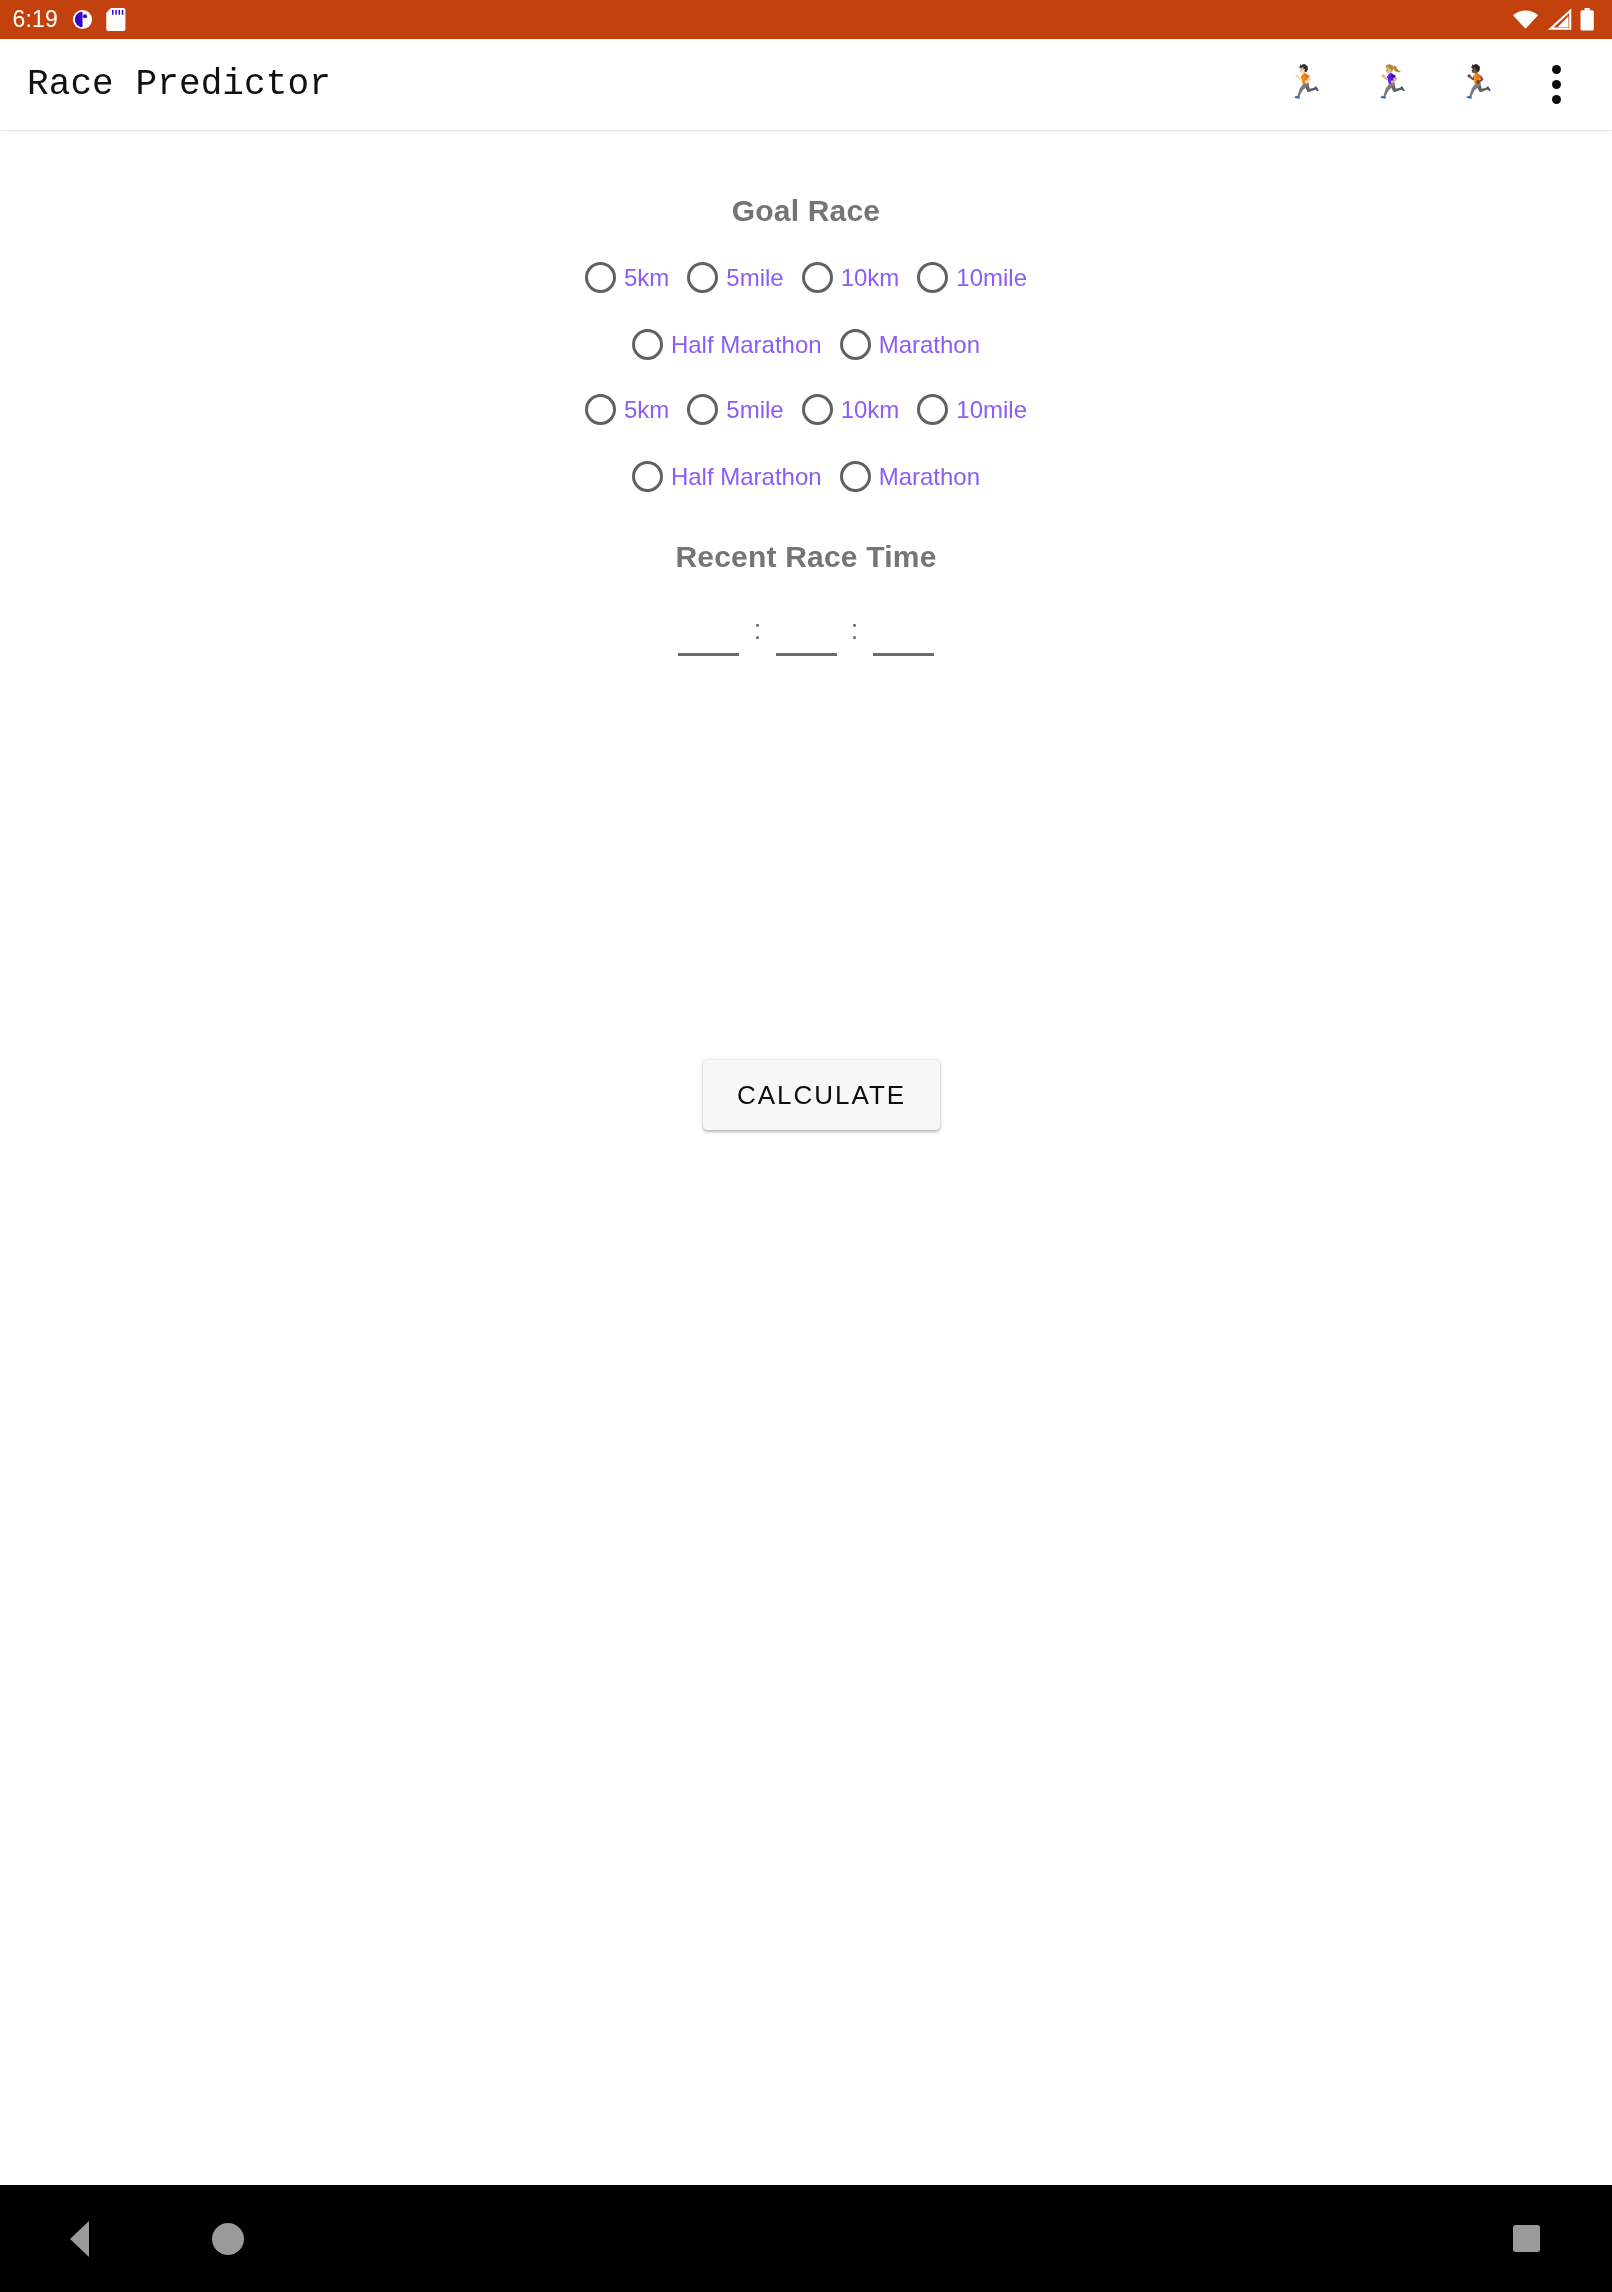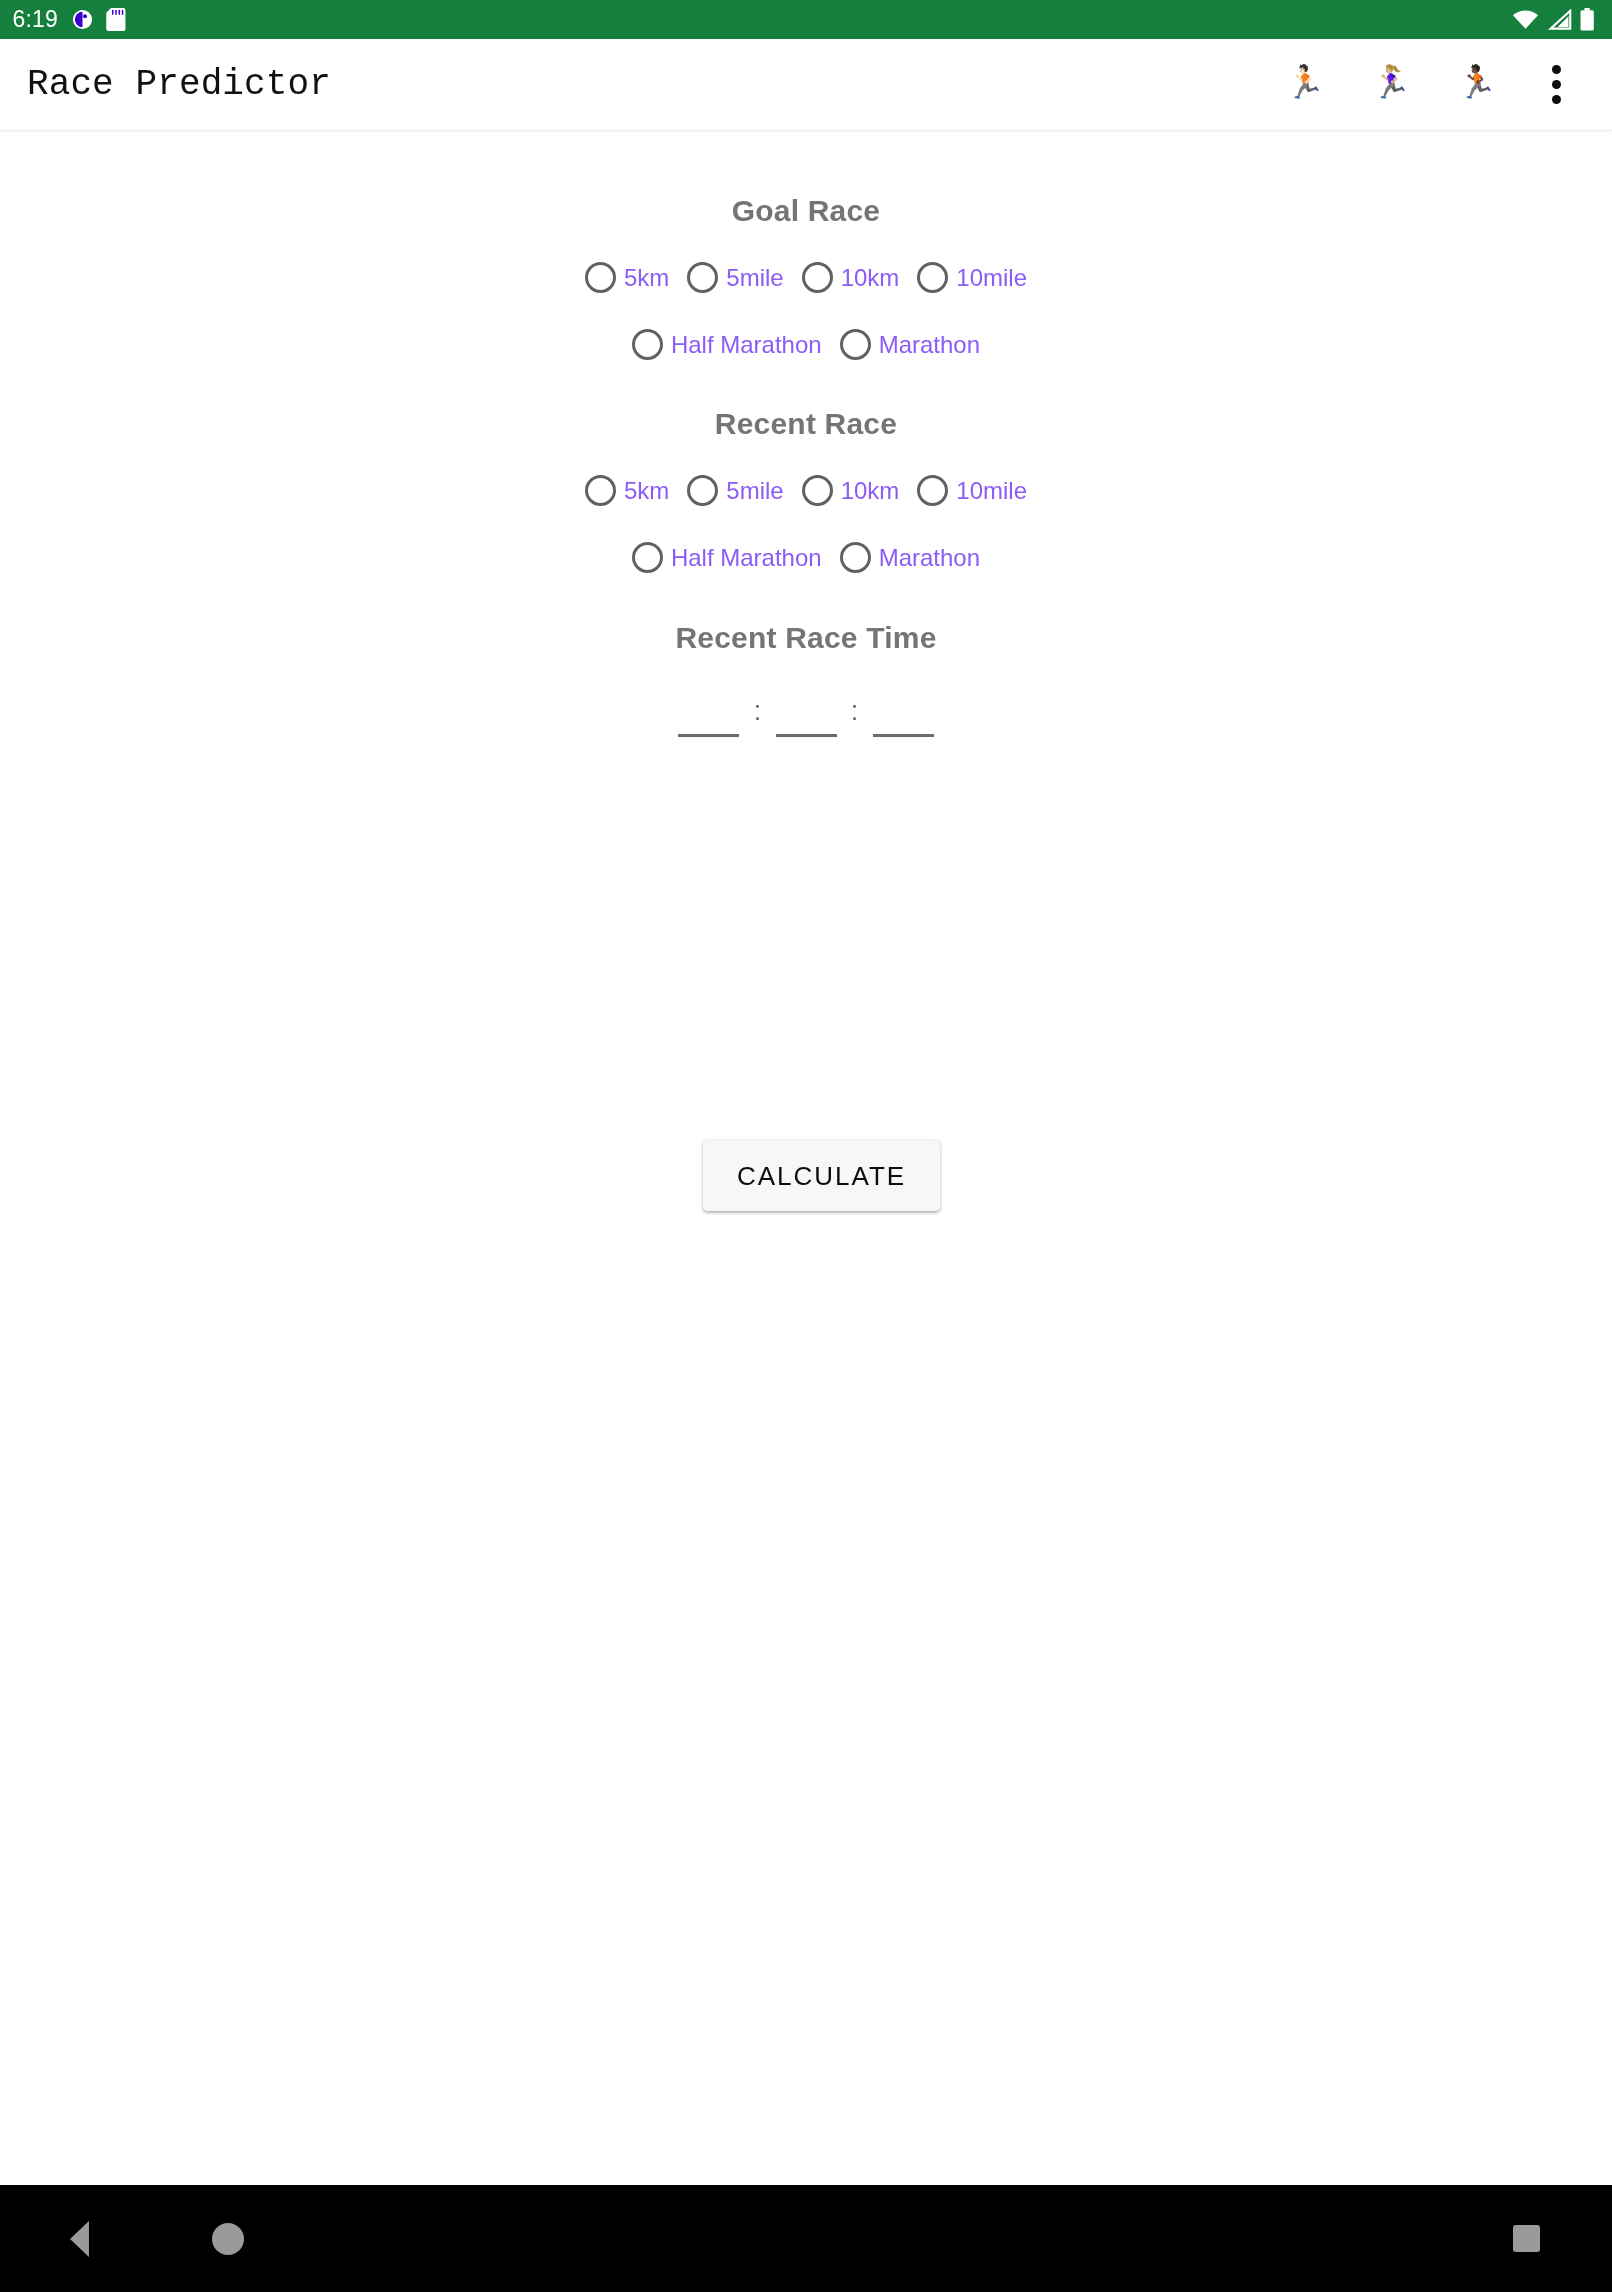--- a/index.html
+++ b/index.html
@@ -7,21 +7,21 @@
     width: 1612px; height: 2293px;
     background: #ffffff;
     font-family: "Liberation Sans", sans-serif;
     overflow: hidden;
   }
 
   
   .status-bar {
     position: absolute; top: 0; left: 0;
     width: 1612px; height: 39px;
-    background: #15803d;
+    background: #c2410c;
     display: flex; align-items: center;
     padding: 0 12.5px;
   }
   .status-left { display: flex; align-items: center; gap: 12.5px; }
   .status-clock {
     color: #ffffff; font-size: 23px; letter-spacing: 0.2px;
     font-family: "Liberation Sans", sans-serif;
   }
   .status-right {
     margin-left: auto; display: flex; align-items: center; gap: 8px;
@@ -219,21 +219,20 @@
     <div class="radio-opt">
       <span class="radio-ring"></span>
       <span class="radio-label">Half Marathon</span>
     </div>
     <div class="radio-opt">
       <span class="radio-ring"></span>
       <span class="radio-label" style="margin-right:0;">Marathon</span>
     </div>
   </div>
 
-  <div class="section-title" style="margin-top:47px;">Recent Race</div>
 
   <div class="radio-row" style="margin-top:34px;">
     <div class="radio-opt">
       <span class="radio-ring"></span>
       <span class="radio-label">5km</span>
     </div>
     <div class="radio-opt">
       <span class="radio-ring"></span>
       <span class="radio-label">5mile</span>
     </div>

